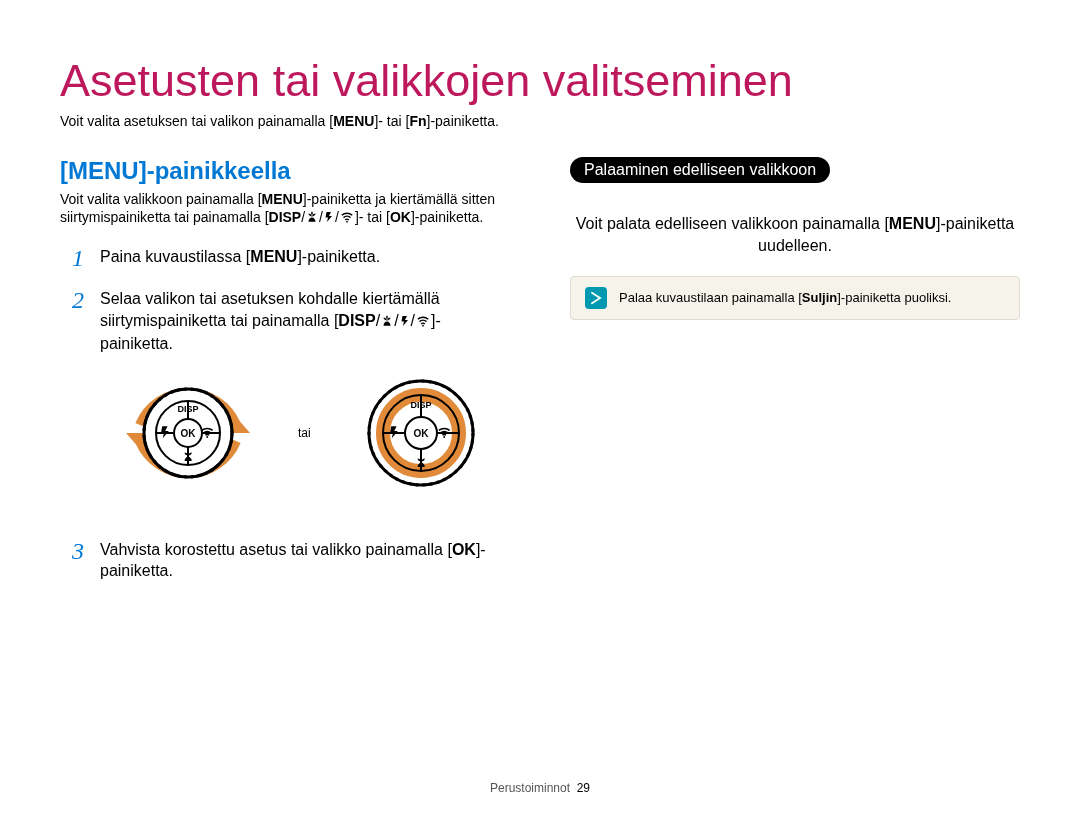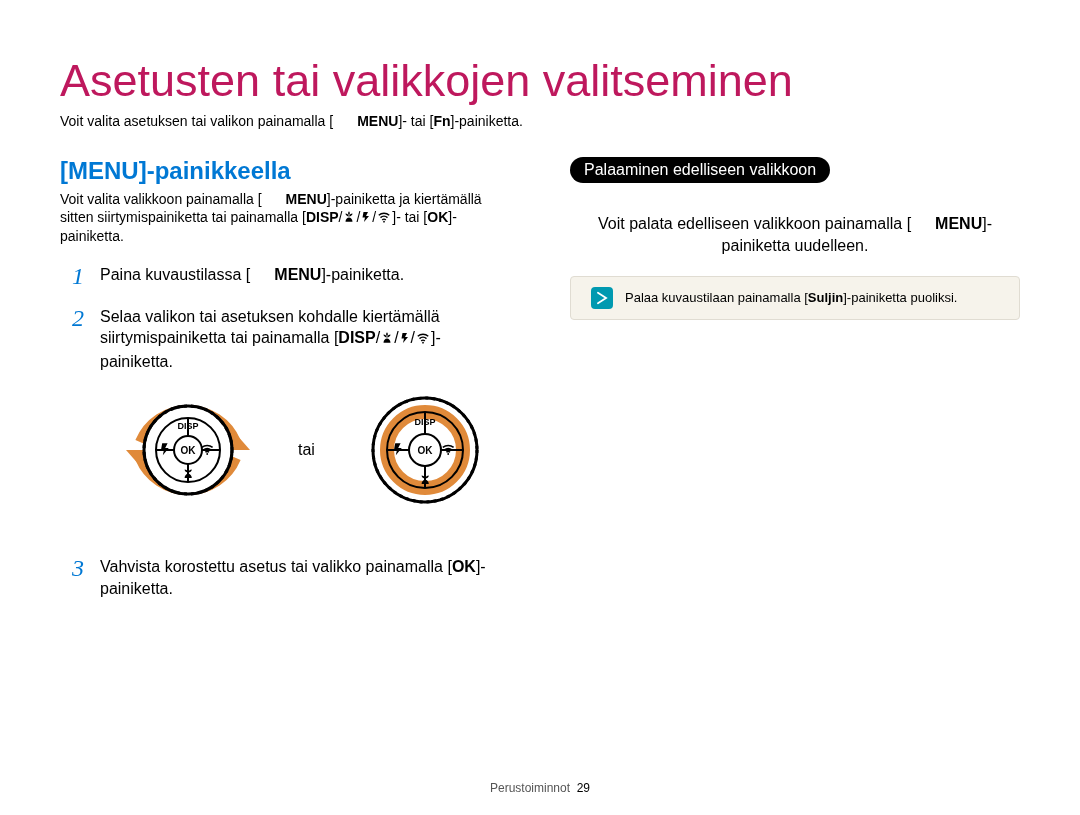--- a/index.html
+++ b/index.html
@@ -59,32 +59,32 @@
   ol.steps > li::before {
     counter-increment: step;
     content: counter(step);
     font-style: italic;
     font-family: Georgia, serif;
     font-size: 24px;
     color: #0078d4;
     line-height: 1;
     min-width: 18px;
   }
-  .menub { font-weight: 700; padding-left: 24px; }
+  .menub { font-weight: 700; }
   .disp  { font-weight: 700; }
   .okb   { font-weight: 700; }
   .fnb   { font-weight: 700; }
 
   .dial-row {
     display: flex;
     align-items: center;
     gap: 40px;
     margin: 8px 0 18px 18px;
   }
-  .tai-word { font-size: 16px; }
+  .tai-word { font-size: 12px; }
 
   
   .dial {
     width: 140px; height: 140px;
     position: relative;
   }
   .dial svg { width: 100%; height: 100%; }
 
   .pill {
     display: inline-block;
@@ -98,21 +98,21 @@
   .body16 { font-size: 16px; line-height: 1.35; text-align: center; }
 
   .note {
     margin-top: 20px;
     border: 1px solid #e0dcd2;
     background: #f6f3eb;
     border-radius: 4px;
     display: flex;
     align-items: center;
     gap: 12px;
-    padding: 10px 20px;
+    padding: 10px 14px;
     font-size: 13px;
     line-height: 1.3;
   }
   .note .note-icon {
     width: 22px; height: 22px;
     border-radius: 4px;
     background: #0099b0;
     color: #fff;
     display: flex;
     align-items: center;

